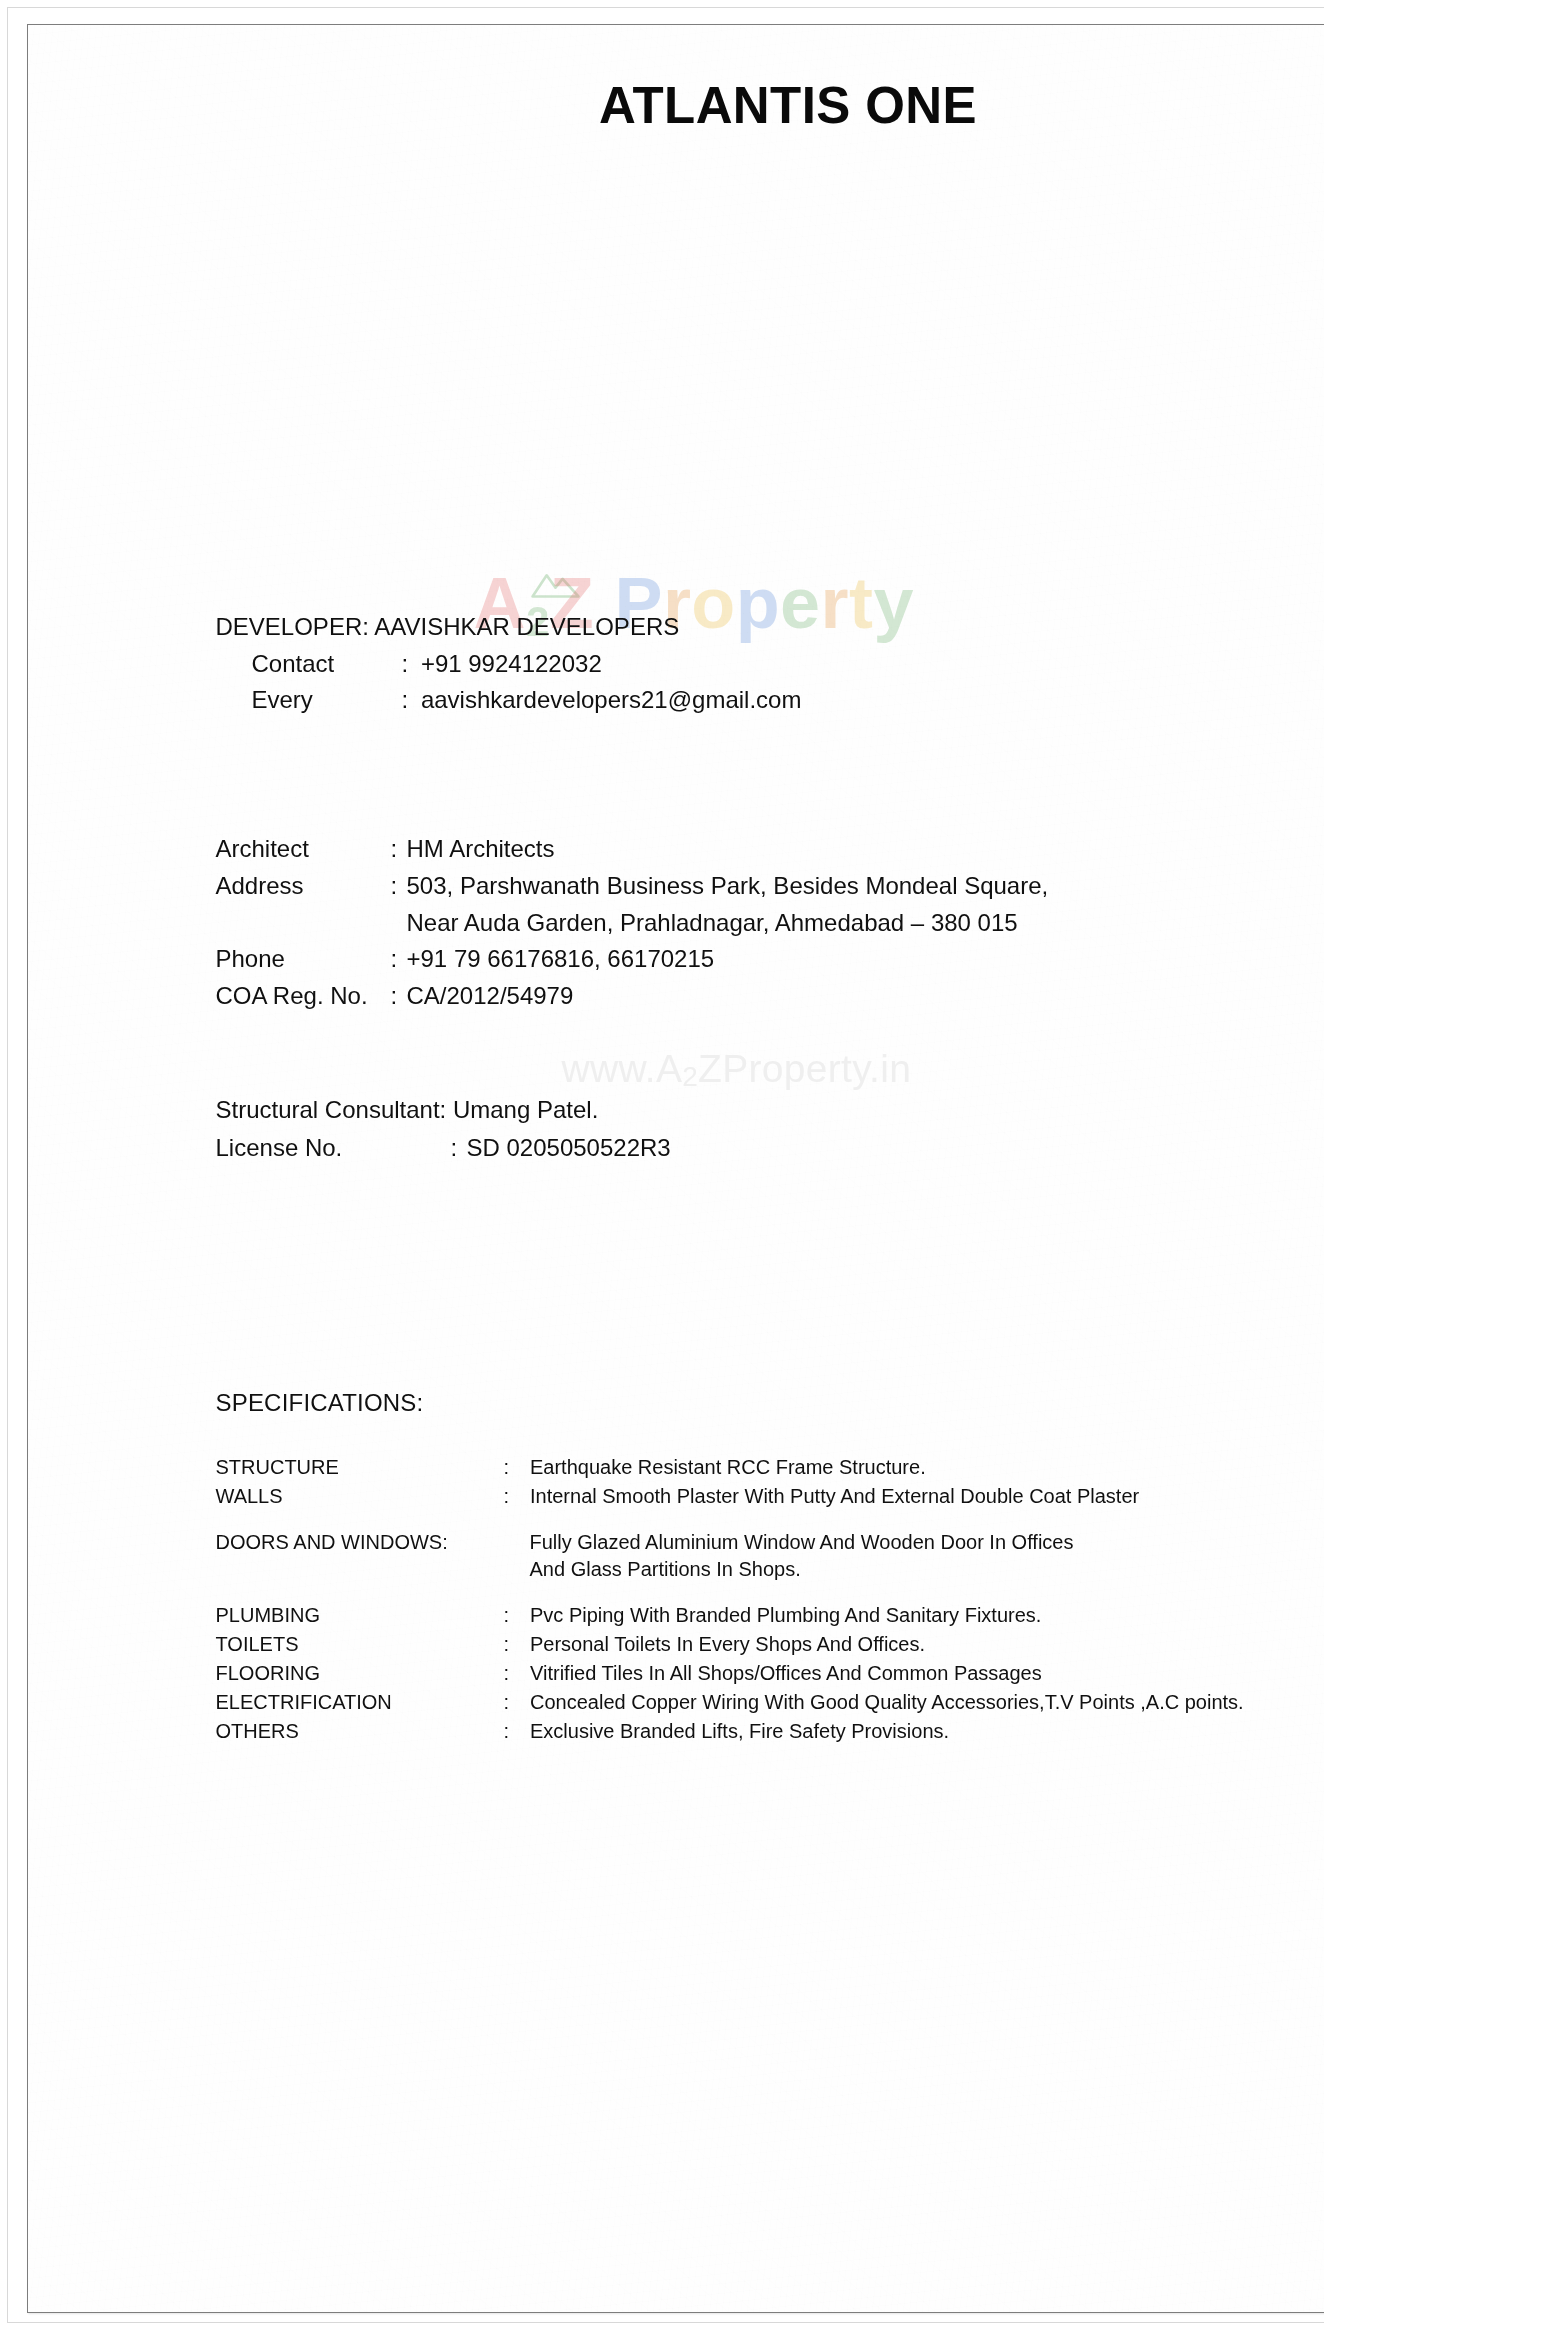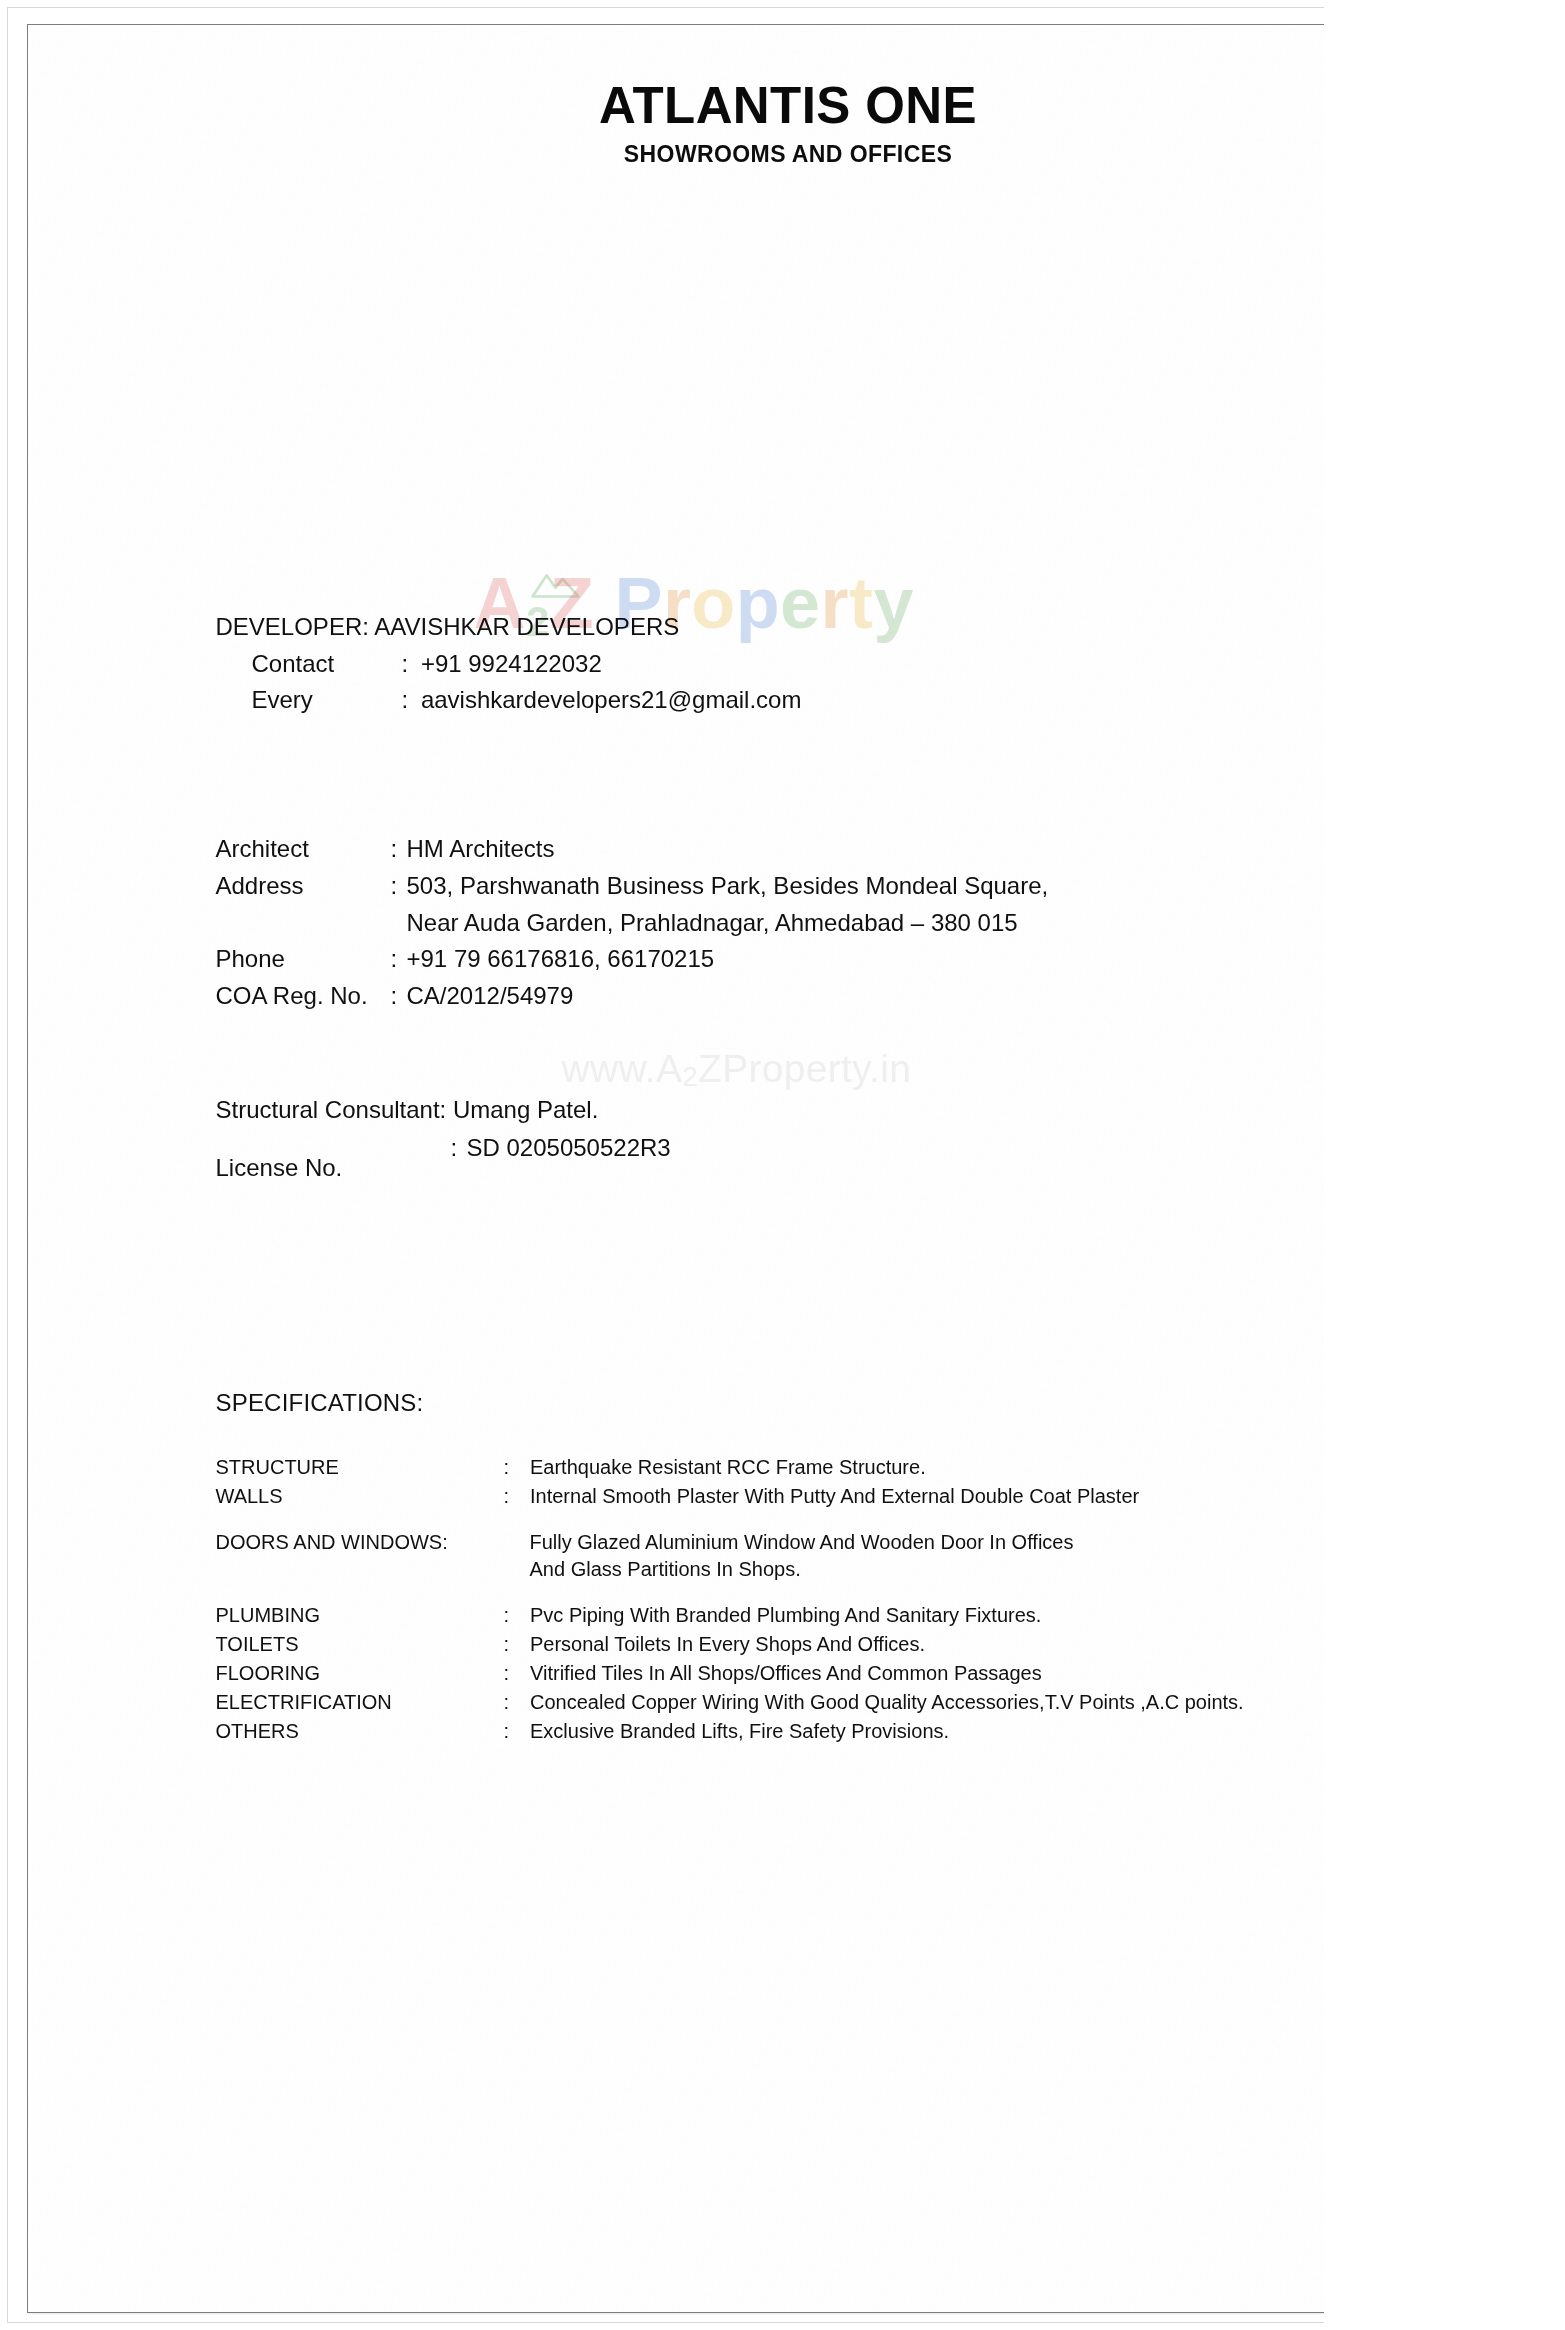--- a/index.html
+++ b/index.html
@@ -178,21 +178,21 @@
 
   
   .struct-block { left: 188px; top: 1071px; }
   .struct-heading {
     font-size: 24px;
     color: #101010;
     margin-bottom: 9.7px;
     white-space: nowrap;
   }
   .struct-row { font-size: 24px; }
-  .struct-row .lbl { width: 235px; flex: 0 0 235px; margin-top: 20px; }
+  .struct-row .lbl { width: 235px; flex: 0 0 235px; }
   .struct-row .sep { width: 16px; flex: 0 0 16px; }
   .struct-row .val { flex: 1 1 auto; }
 
   
   .spec-block { left: 188px; top: 1364px; }
   .spec-heading {
     font-size: 24px;
     color: #101010;
     margin-bottom: 39px;
     white-space: nowrap;
@@ -236,21 +236,20 @@
   <div class="outer-frame"></div>
 
   <div class="page-sheet">
 
     <div class="paper-texture"></div>
 
     <div class="content">
 
       <div class="doc-header">
         <h1 class="doc-title">ATLANTIS ONE</h1>
-        <p class="doc-subtitle">SHOWROOMS AND OFFICES</p>
       </div>
 
       <div class="wm-logo">
         <svg class="wm-peak" viewBox="0 0 60 34">
           <path d="M4 30 L20 6 L30 20 L38 10 L56 30 Z" fill="none" stroke="#5aa75a" stroke-width="3" stroke-linejoin="round"></path>
         </svg>
         <span style="color:#e05a5a">A</span><span class="sub" style="color:#5aa75a">2</span><span style="color:#e05a5a">Z</span><span>&nbsp;</span><span style="color:#4a7fd4">P</span><span style="color:#e08a2a">r</span><span style="color:#e8b42a">o</span><span style="color:#4a7fd4">p</span><span style="color:#5aa75a">e</span><span style="color:#e08a2a">r</span><span style="color:#e8b42a">t</span><span style="color:#5aa75a">y</span>
       </div>
 
       <div class="wm-url"><span>www.A</span><span class="sub">2</span><span>ZProperty.in</span></div>

